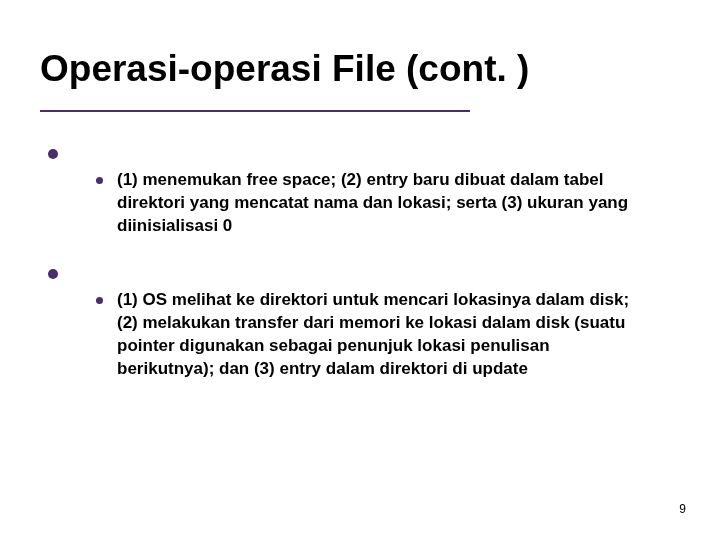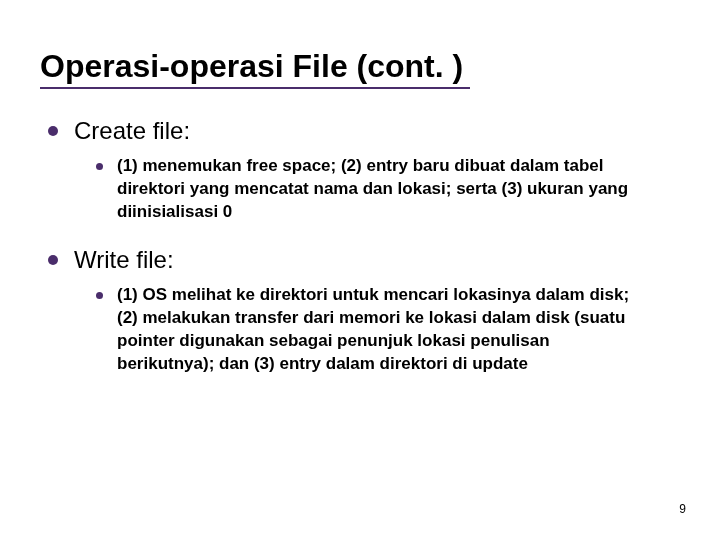--- a/index.html
+++ b/index.html
@@ -5,24 +5,24 @@
   * { margin: 0; padding: 0; box-sizing: border-box; }
   html, body { width: 720px; height: 540px; }
   body {
     font-family: Arial, Helvetica, sans-serif;
     background: #ffffff;
     color: #000000;
     position: relative;
     padding: 48px 40px 40px 40px;
   }
   .title {
-    font-size: 32px;
+    font-size: 37px;
     font-weight: bold;
     color: #000;
-    margin-bottom: 2px;
+    margin-bottom: 20px;
   }
   .title-underline {
     height: 2px;
     background: #4a2d6b;
     width: 430px;
     margin-bottom: 28px;
   }
   .level1 {
     display: flex;
     align-items: flex-start;
@@ -73,29 +73,27 @@
   }
 </style>
 </head>
 <body>
 
 <h1 class="title">Operasi-operasi File (cont. )</h1>
 <div class="title-underline"></div>
 
 <div class="level1">
   <span class="bullet"></span>
-  <span class="text">Create file:</span>
 </div>
 <div class="level2">
   <span class="bullet"></span>
   <span class="text">(1) menemukan free space; (2) entry baru dibuat dalam tabel direktori yang mencatat nama dan lokasi; serta (3) ukuran yang diinisialisasi 0</span>
 </div>
 
 <div class="level1">
   <span class="bullet"></span>
-  <span class="text">Write file:</span>
 </div>
 <div class="level2">
   <span class="bullet"></span>
   <span class="text">(1) OS melihat ke direktori untuk mencari lokasinya dalam disk; (2) melakukan transfer dari memori ke lokasi dalam disk (suatu pointer digunakan sebagai penunjuk lokasi penulisan berikutnya); dan (3) entry dalam direktori di update</span>
 </div>
 
 <div class="page-number">9</div>
 
 </body></html>

